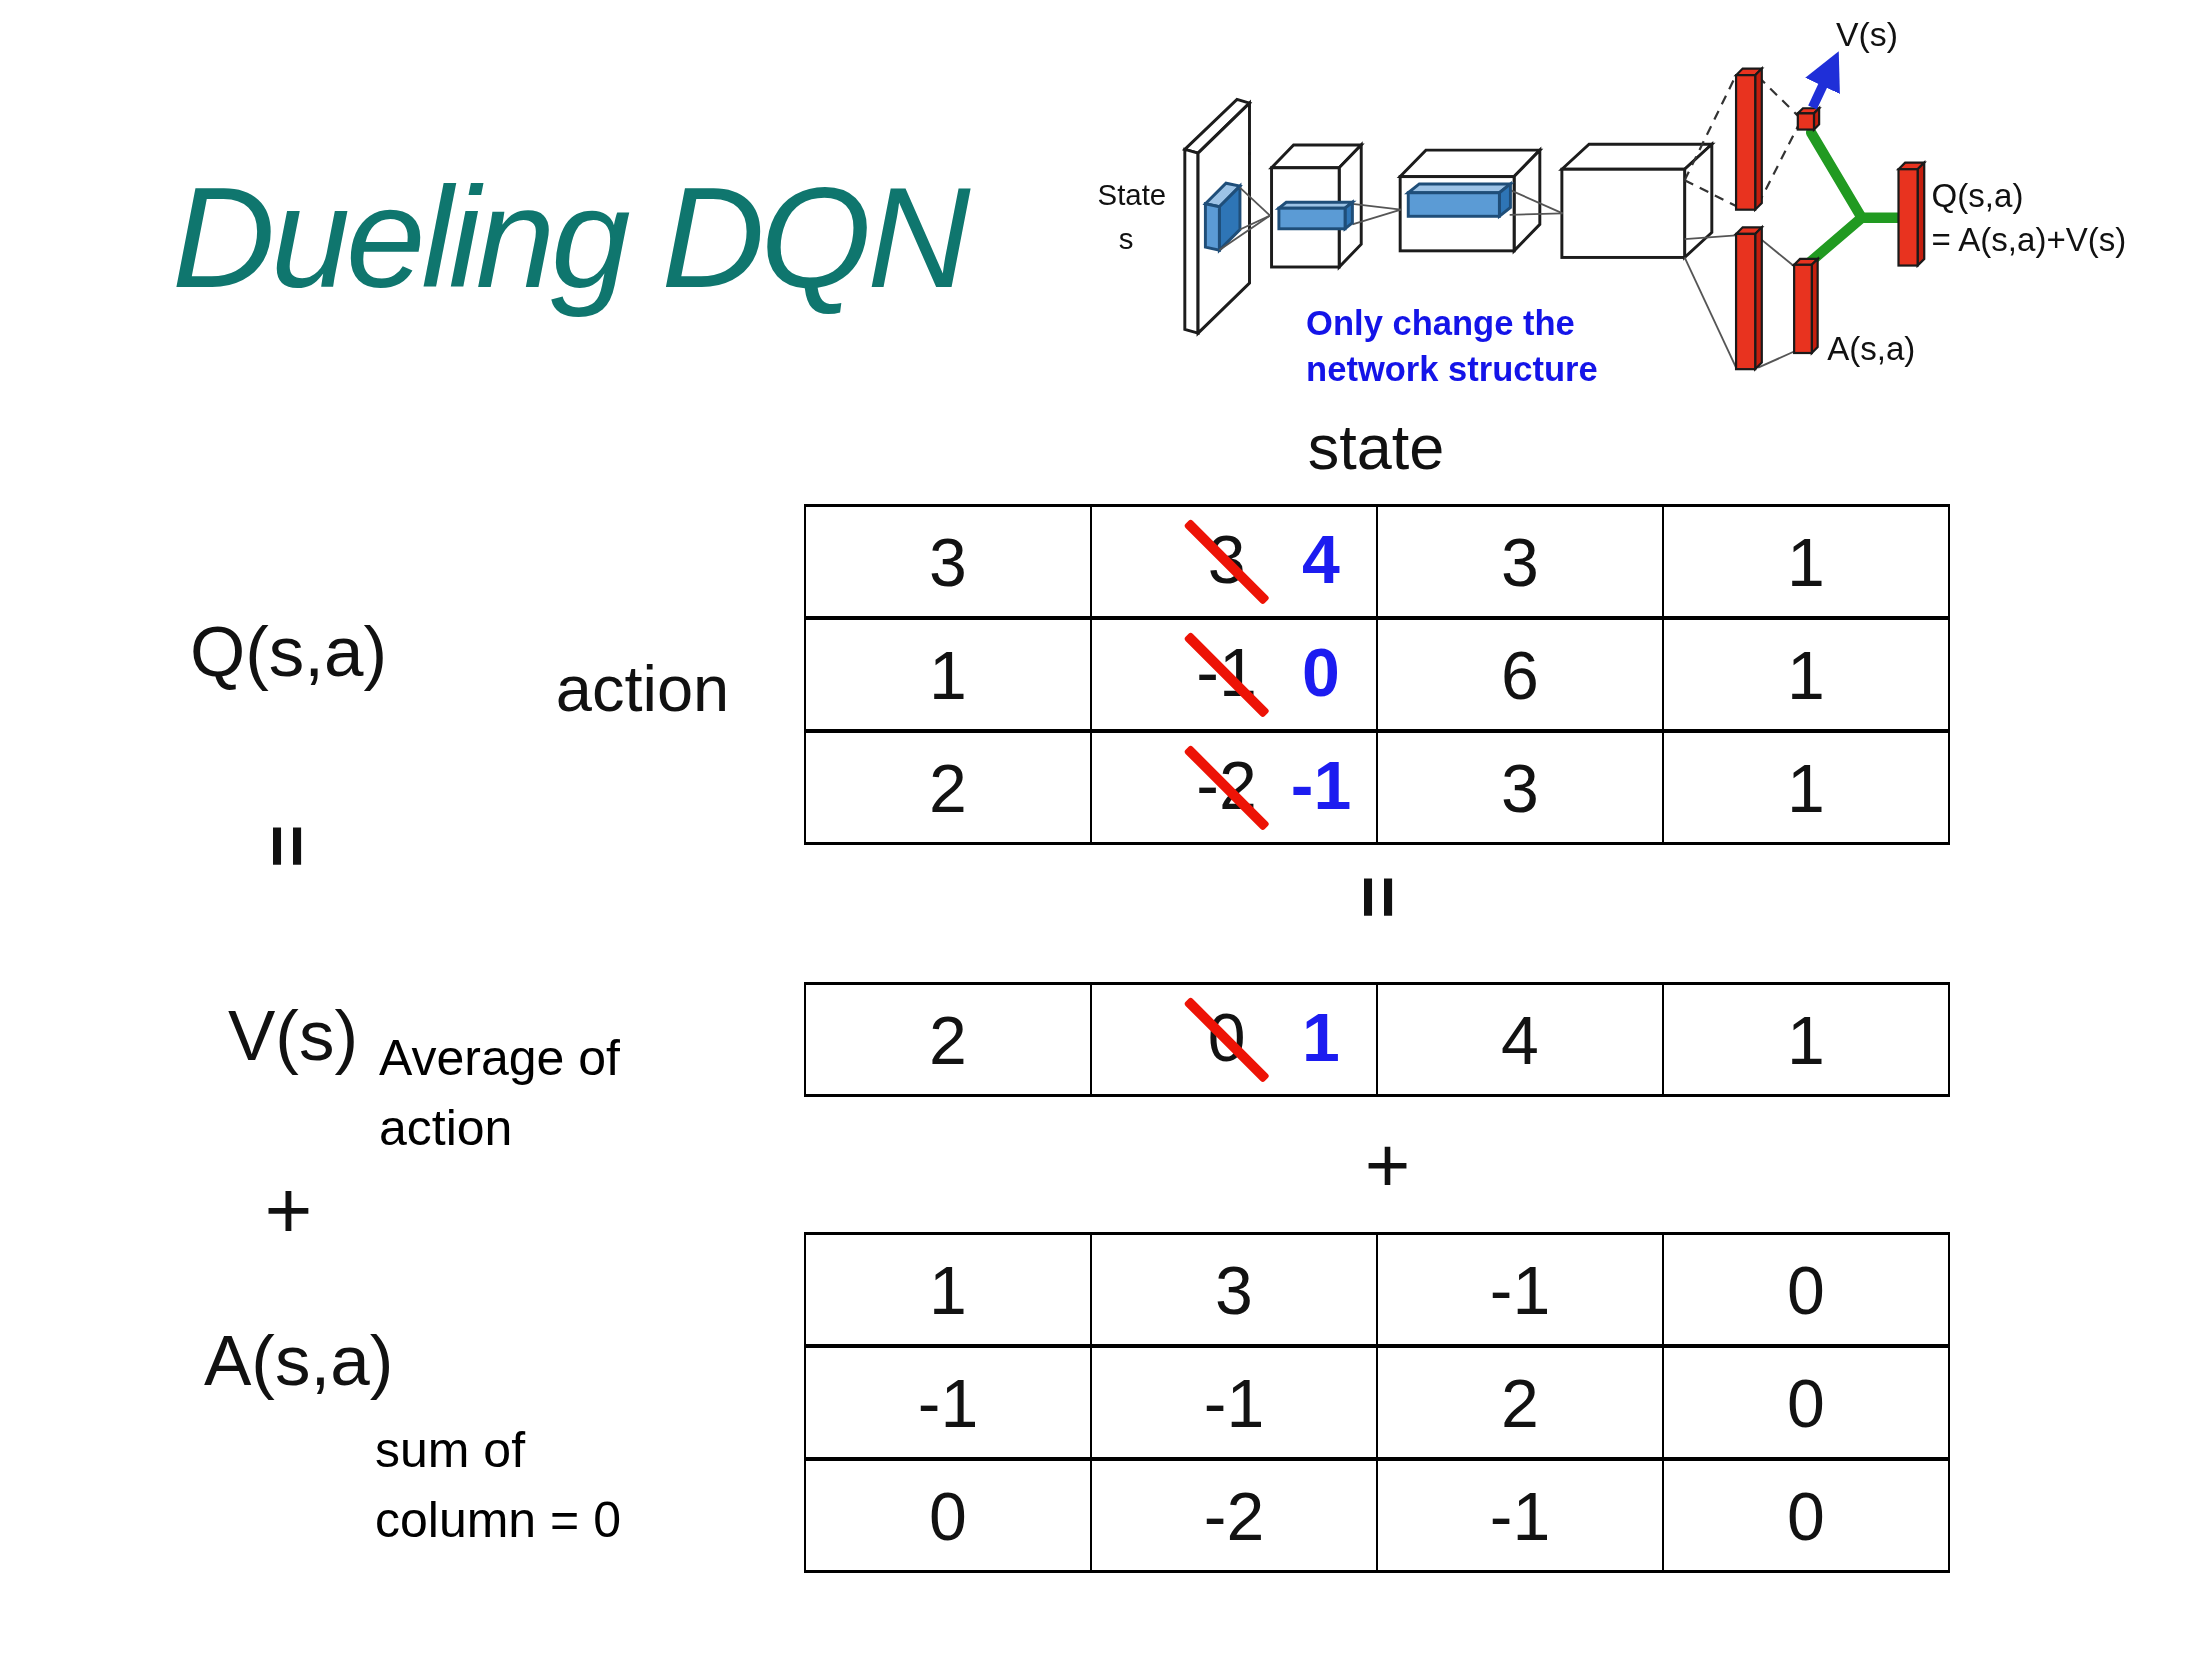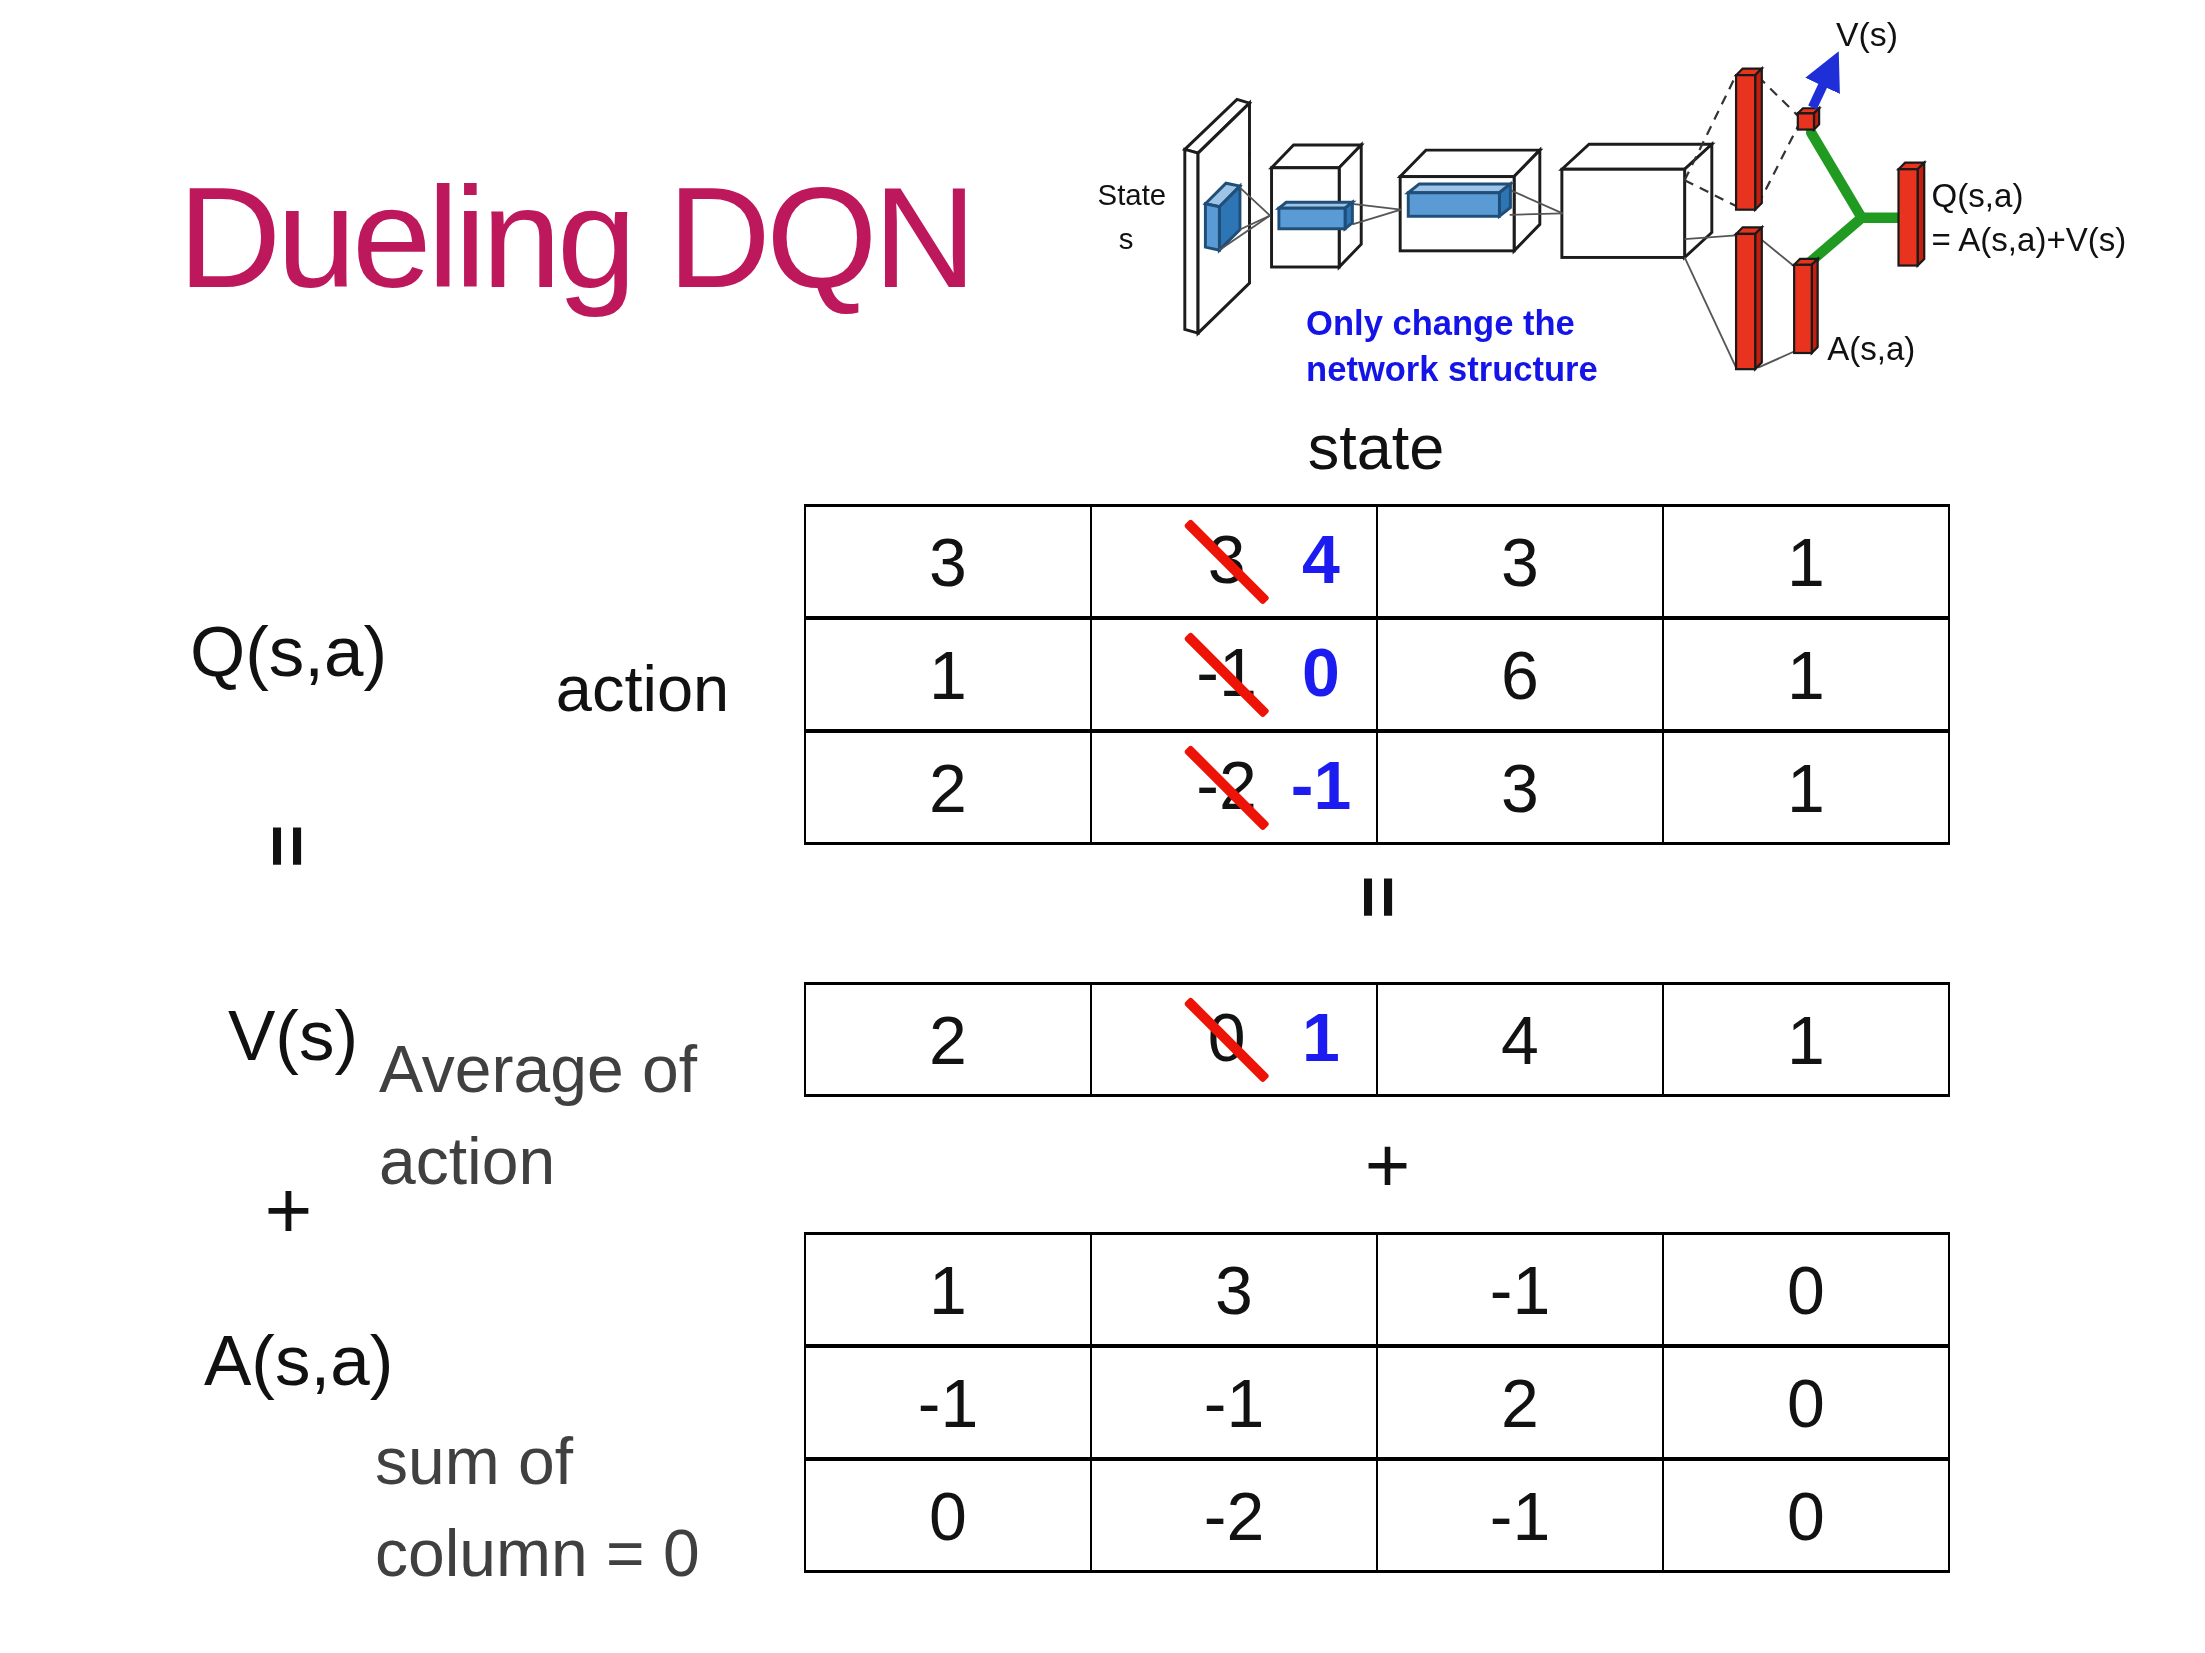--- a/index.html
+++ b/index.html
@@ -1,34 +1,34 @@
 <!DOCTYPE html>
 <html style="font-size:11.8px"><head>
 <meta charset="utf-8">
 <style>
   html,body{margin:0;padding:0;background:#888;}
   .slide{
     position:relative;width:2205px;height:1654px;background:#ffffff;overflow:hidden;
     font-family:"Liberation Sans","DejaVu Sans",sans-serif;color:#111;
   }
   .abs{position:absolute;line-height:1;}
-  .page-title{left:178px;top:166px;font-size:143px;letter-spacing:-4.4px;color:#be185d;}
+  .page-title{left:172px;top:166px;font-size:143px;letter-spacing:-4.4px;color:#0f766e;font-style:italic;}
   .state-label{left:1229px;top:416px;width:294px;text-align:center;font-size:63px;}
   .action-label{left:507px;top:656px;width:271px;text-align:center;font-size:65px;}
   .fn-label{font-size:71px;color:#111;}
   .q-fn{left:190px;top:616px;}
   .v-fn{left:228px;top:1000px;}
   .a-fn{left:204px;top:1325px;}
   .rot-eq{width:88px;text-align:center;font-size:74px;font-weight:600;transform:rotate(90deg);}
   .eq-left{left:243px;top:809px;}
   .eq-mid{left:1334px;top:860px;}
   .plus{width:103px;text-align:center;font-weight:400;}
   .plus-left{left:237px;top:1169px;font-size:82px;}
   .plus-mid{left:1336px;top:1126px;font-size:78px;}
-  .blue-note{color:#404040;font-size:66px;line-height:1.4;}
+  .blue-note{color:#000000;font-size:50px;line-height:1.4;}
   .avg-note{left:379px;top:1023px;}
   .sum-note{left:375px;top:1415px;}
 
   
   .ntable{position:absolute;display:grid;grid-template-columns:repeat(4,286px);border:1.5px solid #000;}
   .q-table{left:804px;top:504px;grid-auto-rows:113px;}
   .v-table{left:804px;top:982px;grid-auto-rows:113px;}
   .a-table{left:804px;top:1232px;grid-auto-rows:113px;}
   .cell{
     border:1.5px solid #000;border-top-width:2.2px;border-bottom-width:2.2px;

